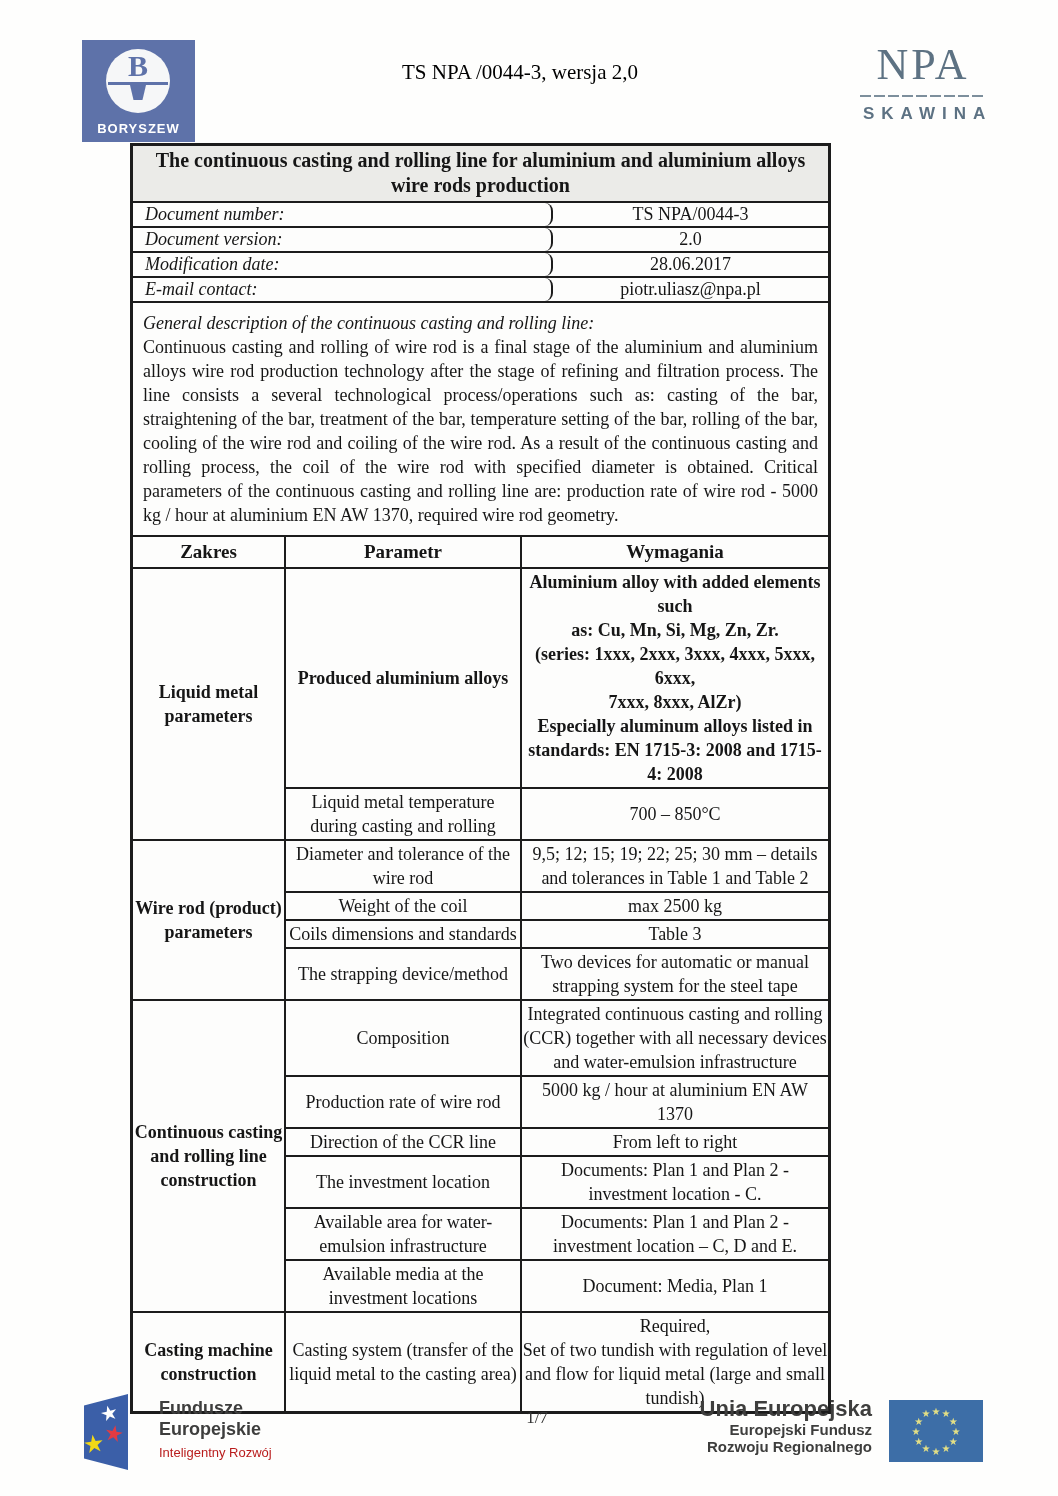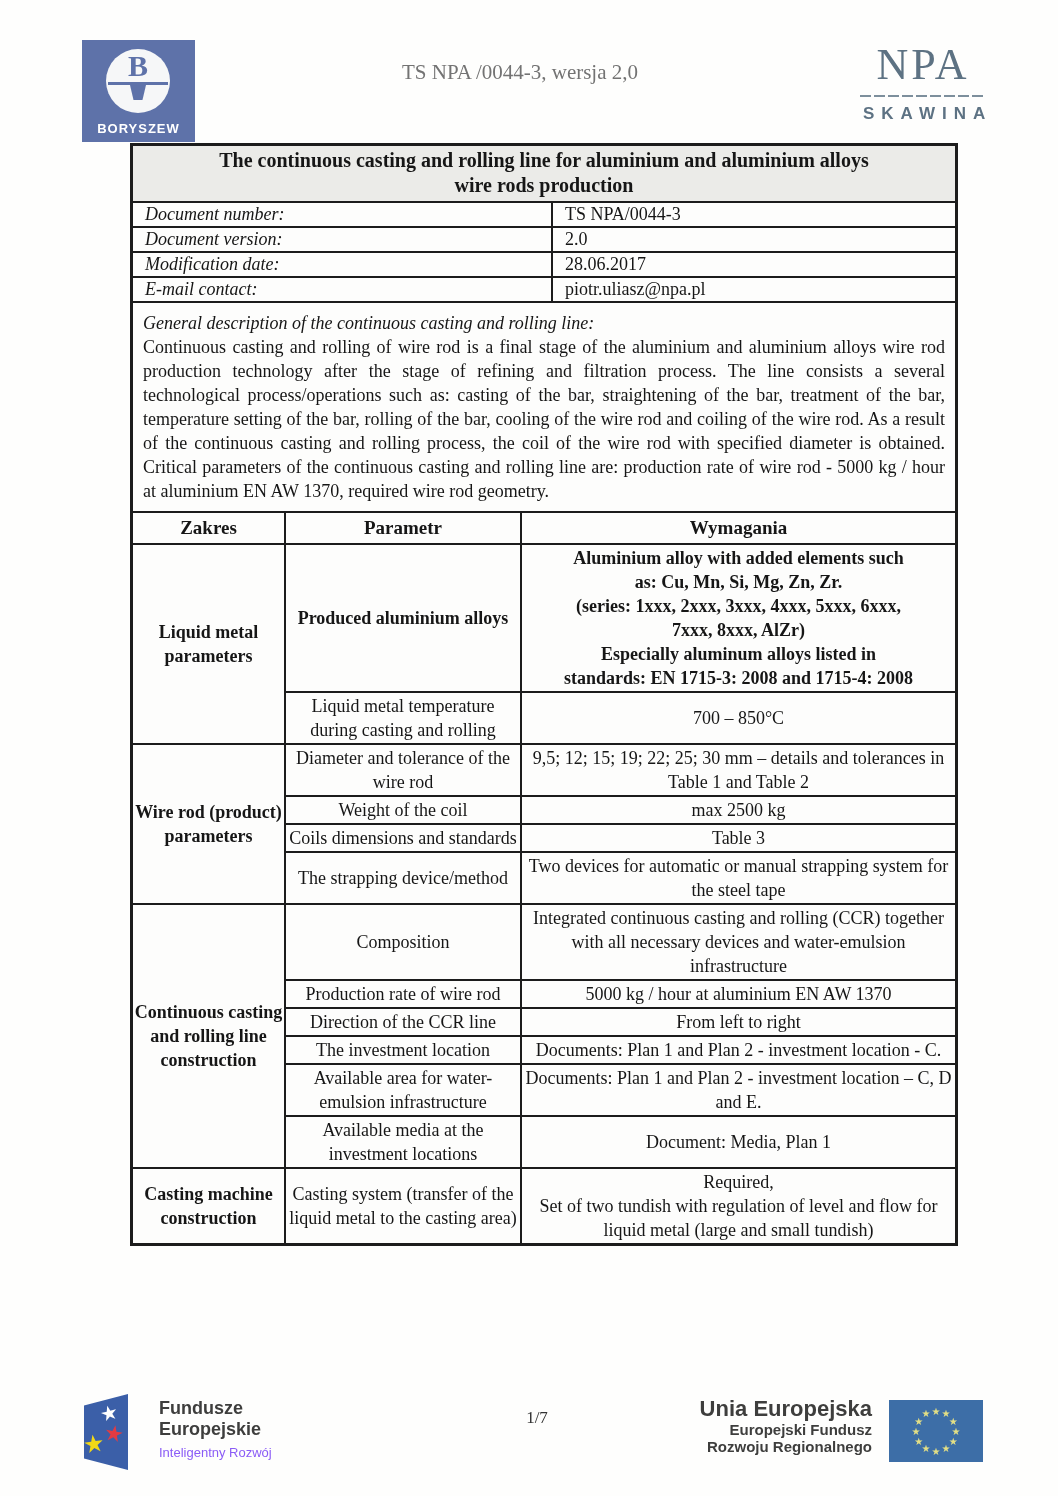--- a/index.html
+++ b/index.html
@@ -17,41 +17,41 @@
   .boryszew .circle { position:absolute; left:24px; top:9px; width:64px; height:64px;
     background:#f6f7f8; border-radius:50%; }
   .boryszew .b-letter { font-weight:bold; font-size:30px; color:#5e72a9; line-height:34px; display:block; }
   .boryszew .cup { position:absolute; left:24px; top:36px; width:16px; height:15px;
     background:#5e72a9; clip-path:polygon(0 0,100% 0,78% 100%,22% 100%); }
   .boryszew .chord { position:absolute; left:2px; top:33px; width:60px; height:3px; background:#5e72a9; }
   .boryszew .wordmark { position:absolute; left:0; right:0; bottom:6px; color:#fff;
     font-family:"Liberation Sans", sans-serif; font-weight:bold; font-size:13px; letter-spacing:1px; }
 
   .header-ref { position:absolute; left:0; top:60px; width:1040px; text-align:center;
-    font-size:21px; color:#737373; }
+    font-size:21px; color:#000000; }
 
   .npa { position:absolute; left:856px; top:42px; width:134px; text-align:center; color:#5d7283; }
   .npa .npa-word { font-weight:normal; font-size:44px; line-height:46px; letter-spacing:3px; }
   .npa .npa-tagline { height:2px; margin:7px 4px 7px 4px;
     background:repeating-linear-gradient(to right,#7d8f9c 0 11px, transparent 11px 14px); }
   .npa .npa-city { font-family:"Liberation Sans", sans-serif; font-weight:bold;
     font-size:17px; letter-spacing:7px; text-indent:7px; }
 
   
-  .doc { position:absolute; left:130px; top:143px; width:828px;
+  .doc { position:absolute; left:130px; top:143px; width:701px;
     border:3px solid #1c1c1c; background:#fdfdfc; }
   .pre { white-space:pre-line; }
 
   .title-row { background:#ebebe8; border-bottom:2px solid #1c1c1c; font-weight:bold;
     font-size:20px; line-height:25px; text-align:center; padding:2px 12px 3px; }
 
   .meta-row { display:flex; border-bottom:2px solid #1c1c1c; font-size:18px; line-height:21px; }
   .meta-label { width:420px; border-right:2px solid #1c1c1c; font-style:italic;
-    padding:1px 4px 1px 12px; }
-  .meta-value { flex:1; padding:1px 12px; }
+    padding:1px 4px 1px 12px;border-radius:8px; }
+  .meta-value { flex:1; text-align:center; padding:1px 20px; }
 
   .desc { border-bottom:2px solid #1c1c1c; padding:8px 10px 8px; font-size:18px; line-height:24px; }
   .desc-heading { font-style:italic; }
   .desc-body { text-align:justify; }
 
   table.spec { width:100%; border-collapse:collapse; font-size:18px; }
   .spec th, .spec td { border:2px solid #1c1c1c; text-align:center; vertical-align:middle;
     padding:1px 0; line-height:24px; }
   .spec th:first-child, .spec td:first-child { border-left:none;margin-top:11px; }
   .spec th:last-child, .spec td:last-child { border-right:none; }
@@ -64,21 +64,21 @@
   .fe-flag { position:absolute; left:84px; top:1394px; width:44px; height:76px;
     background:#3b5fa8; clip-path:polygon(0 15%, 100% 0, 100% 100%, 0 85%); }
   .fe-flag .star { position:absolute; font-size:20px; line-height:20px; }
   .fe-flag .star.white { color:#ffffff; left:16px; top:9px; transform:rotate(-14deg); }
   .fe-flag .star.red   { color:#e23b42; left:20px; top:30px; font-size:22px; transform:rotate(10deg); }
   .fe-flag .star.yellow{ color:#f2d817; left:-1px; top:40px; font-size:24px; transform:rotate(-8deg); }
 
   .fe-text { position:absolute; left:141px; top:1398px;
     font-family:"Liberation Sans", sans-serif; color:#3e3e3d;margin-left:18px; }
   .fe-text .l1 { font-weight:bold; font-size:18px; line-height:21px; }
-  .fe-text .l3 { font-size:13px; margin-top:5px; color:#8b5cf6; }
+  .fe-text .l3 { font-size:13px; margin-top:5px; color:#b91c1c; }
 
   .page-num { position:absolute; left:0; top:1408px; width:1074px; text-align:center;
     font-size:17px; color:#333; }
 
   .eu-text { position:absolute; right:186px; top:1396px; text-align:right;
     font-family:Liberation Sans, sans-serif; color:#3e3e3d; }
   .eu-text .l1 { font-weight:bold; font-size:22px; line-height:25px; }
   .eu-text .l2 { font-weight:bold; font-size:15px; line-height:17px; }
 
   .eu-flag { position:absolute; left:889px; top:1400px; width:94px; height:62px;

